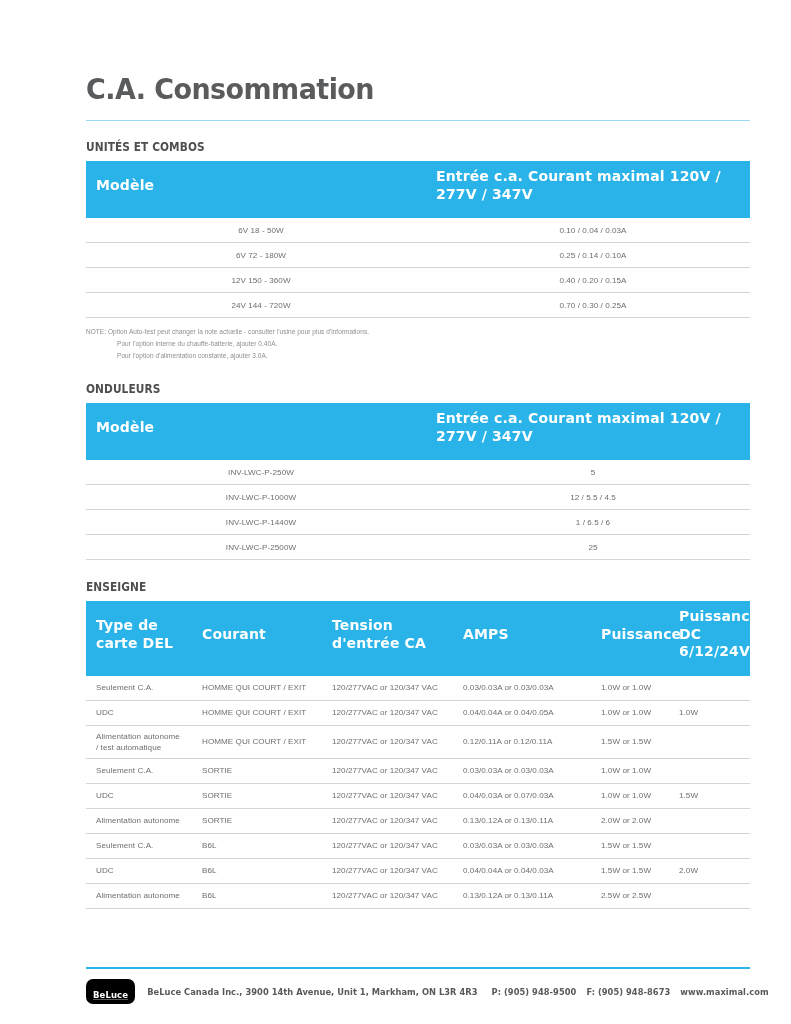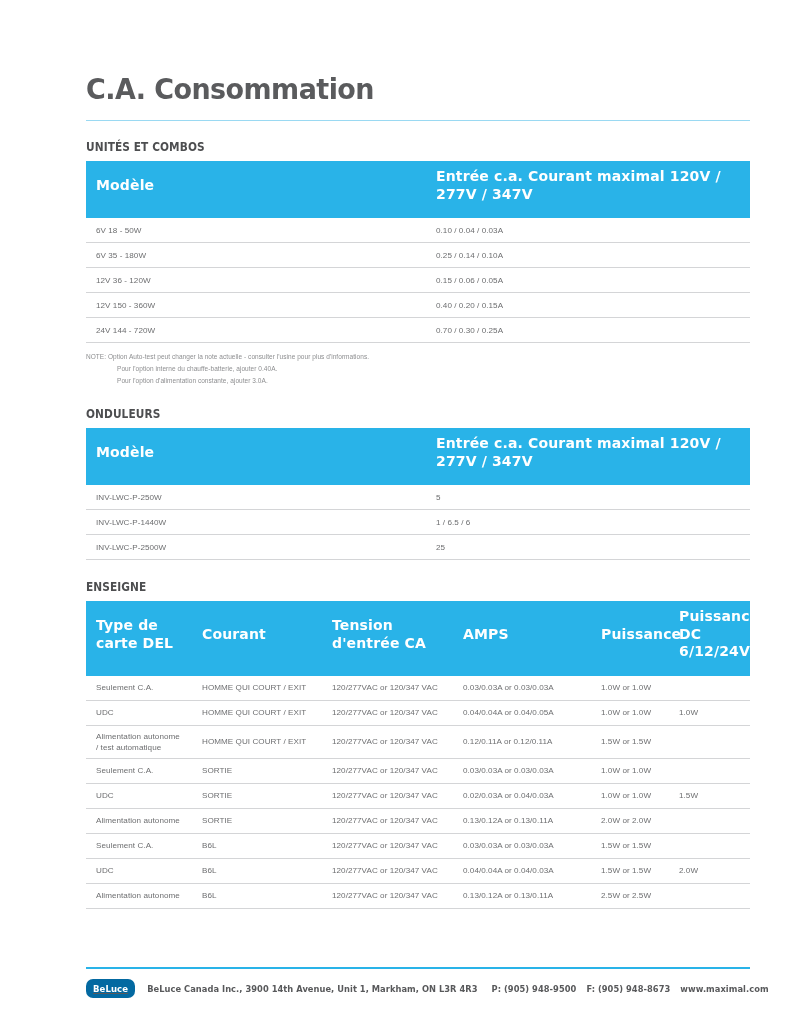--- a/index.html
+++ b/index.html
@@ -92,21 +92,21 @@
     letter-spacing: 0.05px;
   }
   table.data tbody tr:first-child td {
     border-top: none;
   }
 
   
   .t2 col.c1 { width: 340px; }
   .t2 col.c2 { width: 324px; }
   .t2 thead th { height: 14px; }
-  .t2 tbody td { height: 13px; }
+  .t2 tbody td { height: 13px; text-align: center; }
 
   
   .t6 col.c1 { width: 106px; }
   .t6 col.c2 { width: 130px; }
   .t6 col.c3 { width: 131px; }
   .t6 col.c4 { width: 138px; }
   .t6 col.c5 { width: 78px; }
   .t6 col.c6 { width: 81px; }
   .t6 thead th { height: 30px; padding-top: 6px; padding-bottom: 6px; }
   .t6 tbody td { height: 13px; padding-top: 6px; padding-bottom: 5px; }
@@ -135,23 +135,23 @@
     background: #29b3e8;
     width: 664px;
   }
   .footer-inner {
     display: flex;
     align-items: center;
     margin-top: 10px;
   }
   .logo {
     display: inline-block;
-    background: #0369a1;
+    background: #000000;
     border-radius: 7px;
-    padding: 0 7px 3px 7px;
+    padding: 6px 7px 3px 7px;
     margin-right: 12px;
     line-height: 1;
     text-decoration: underline;
   }
   .logo span {
     font-family: "DejaVu Sans", sans-serif;
     font-weight: 700;
     font-size: 8.5px;
     color: #ffffff;
     letter-spacing: 0.1px;
@@ -190,26 +190,22 @@
             <th>Modèle</th>
             <th>Entrée c.a.  Courant maximal 120V / 277V / 347V</th>
           </tr>
         </thead>
         <tbody>
           <tr>
             <td>6V 18 - 50W</td>
             <td>0.10 / 0.04 / 0.03A</td>
           </tr>
           <tr>
-            <td>6V 35 - 180W</td>
+            <td>6V 72 - 180W</td>
             <td>0.25 / 0.14 / 0.10A</td>
-          </tr>
-          <tr>
-            <td>12V 36 - 120W</td>
-            <td>0.15 / 0.06 / 0.05A</td>
           </tr>
           <tr>
             <td>12V 150 - 360W</td>
             <td>0.40 / 0.20 / 0.15A</td>
           </tr>
           <tr>
             <td>24V 144 - 720W</td>
             <td>0.70 / 0.30 / 0.25A</td>
           </tr>
         </tbody>
@@ -233,20 +229,24 @@
         <thead>
           <tr>
             <th>Modèle</th>
             <th>Entrée c.a.  Courant maximal 120V / 277V / 347V</th>
           </tr>
         </thead>
         <tbody>
           <tr>
             <td>INV-LWC-P-250W</td>
             <td>5</td>
+          </tr>
+          <tr>
+            <td>INV-LWC-P-1000W</td>
+            <td>12 / 5.5 / 4.5</td>
           </tr>
           <tr>
             <td>INV-LWC-P-1440W</td>
             <td>1 / 6.5 / 6</td>
           </tr>
           <tr>
             <td>INV-LWC-P-2500W</td>
             <td>25</td>
           </tr>
         </tbody>
@@ -307,21 +307,21 @@
             <td>SORTIE</td>
             <td>120/277VAC or 120/347 VAC</td>
             <td>0.03/0.03A or 0.03/0.03A</td>
             <td>1.0W or 1.0W</td>
             <td></td>
           </tr>
           <tr>
             <td class="pre">UDC</td>
             <td>SORTIE</td>
             <td>120/277VAC or 120/347 VAC</td>
-            <td>0.02/0.03A or 0.04/0.03A</td>
+            <td>0.04/0.03A or 0.07/0.03A</td>
             <td>1.0W or 1.0W</td>
             <td>1.5W</td>
           </tr>
           <tr>
             <td class="pre">Alimentation autonome</td>
             <td>SORTIE</td>
             <td>120/277VAC or 120/347 VAC</td>
             <td>0.13/0.12A or 0.13/0.11A</td>
             <td>2.0W or 2.0W</td>
             <td></td>

